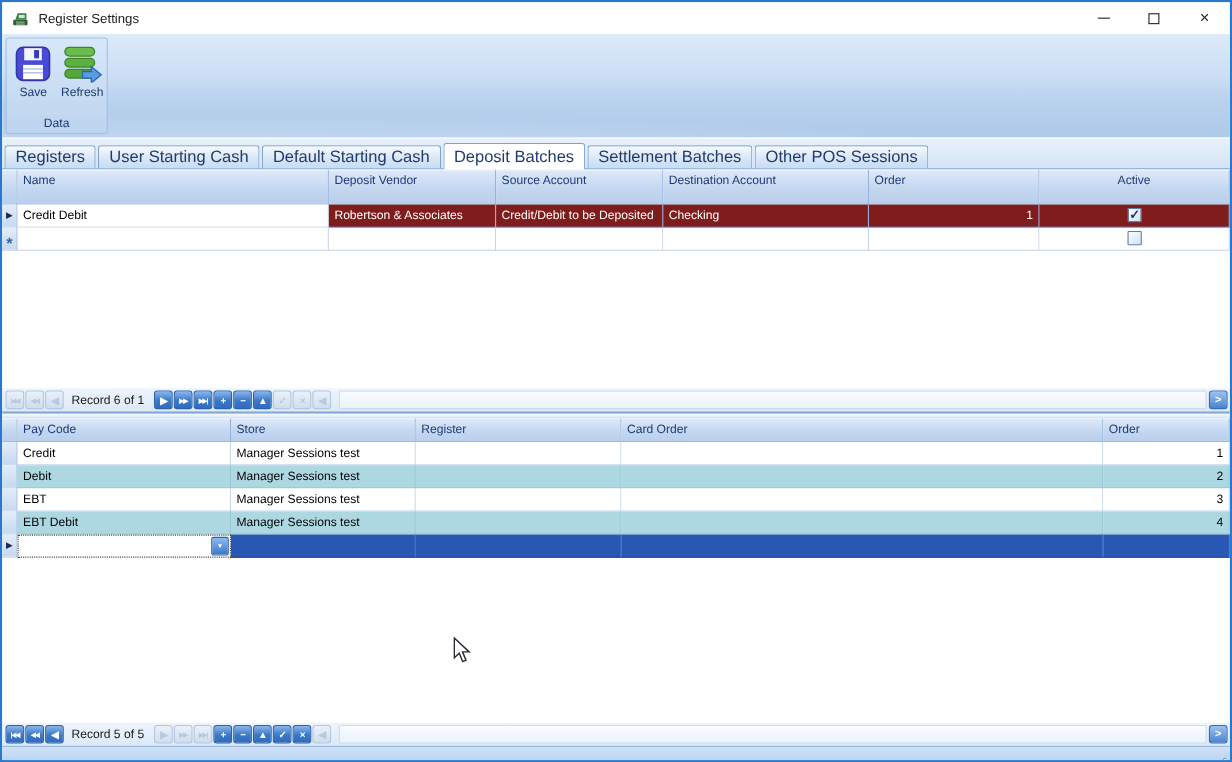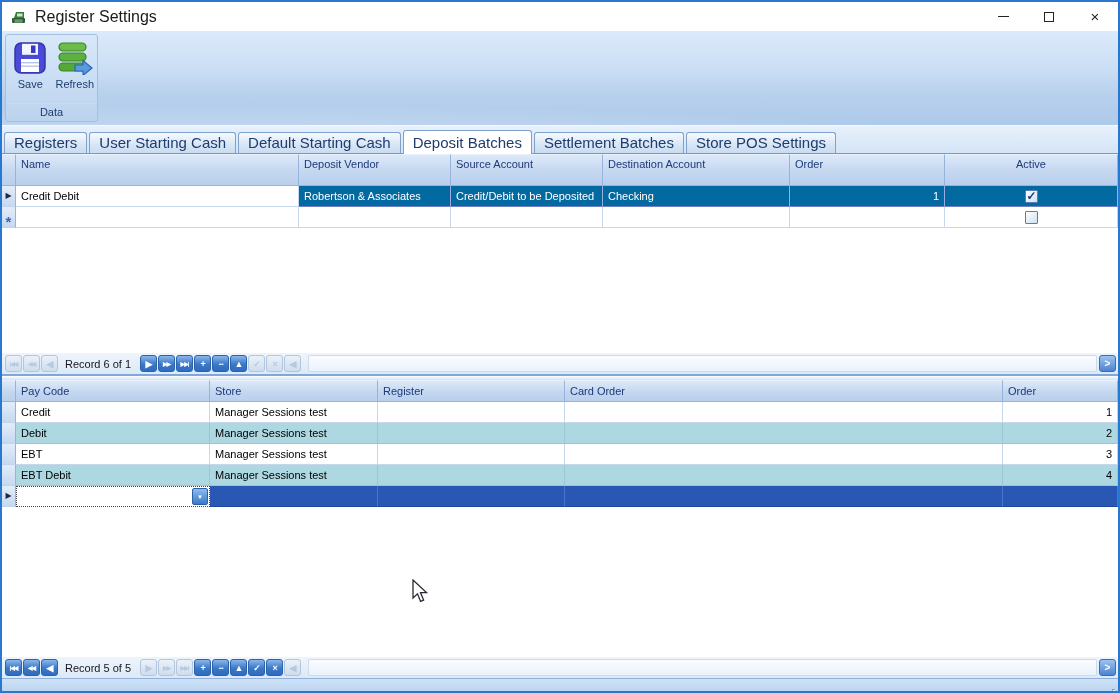--- a/index.html
+++ b/index.html
@@ -3,21 +3,21 @@
 <meta charset="utf-8">
 <style>
   * { margin:0; padding:0; box-sizing:border-box; }
   html,body { width:1120px; height:693px; font-family:"Liberation Sans", sans-serif; }
   .window {
     position:relative; width:1120px; height:693px;
     border:2px solid #2878d0; background:#fff; overflow:hidden;
   }
   
   .titlebar { height:29px; background:#fff; display:flex; align-items:center; padding-left:9px; }
-  .title { font-size:16px; color:#1a1a1a; margin-left:8px; flex:1; }
+  .title { font-size:12px; color:#1a1a1a; margin-left:8px; flex:1; }
   .wincontrols { display:flex; height:100%; }
   .winbtn { width:46px; height:100%; display:flex; align-items:center; justify-content:center; cursor:default; }
   .glyph-min { width:11px; border-top:1px solid #222; display:inline-block; }
   .glyph-max { width:10px; height:10px; border:1px solid #222; display:inline-block; }
   .glyph-close { font-size:15px; color:#222; line-height:1; }
   
   .ribbon {
     height:95px; position:relative;
     background:
       radial-gradient(130% 90px at 18% 135%, rgba(255,255,255,.55), rgba(255,255,255,0) 60%),
@@ -62,21 +62,21 @@
   .indcell {
     background:linear-gradient(#e2edfa,#c6d9f0);
     border-right:1px solid #96b4da; border-bottom:1px solid #c2d4ea;
     display:flex; align-items:center; justify-content:center; overflow:hidden;
   }
   .cell {
     background:#fff; font-size:11px; color:#000; padding:4px 5px 0;
     border-right:1px solid #c6d7ec; border-bottom:1px solid #c6d7ec;
     height:21px; overflow:hidden; white-space:nowrap; cursor:default;
   }
-  .cell.sel1 { background:#0369a1; color:#fff; border-right-color:#9dabde; border-bottom-color:#7280c4; }
+  .cell.sel1 { background:#7f1d1d; color:#fff; border-right-color:#9dabde; border-bottom-color:#7280c4; }
   .cell.num { text-align:right; }
   .cell.center { text-align:center; padding-top:3px; }
   .arrow-glyph { font-size:8px; color:#1a2a4a; line-height:1; }
   .newrow-glyph { font-size:15px; font-weight:bold; color:#3c64b0; line-height:4px; margin-top:9px; }
   
   .w-ind{width:14px;} .w-name{width:283px;} .w-dv{width:152px;} .w-sa{width:152px;}
   .w-da{width:187px;} .w-ord1{width:155px;} .w-act{width:173px; text-align:center;}
   
   .w-pay{width:194px;} .w-store{width:168px;} .w-reg{width:187px;} .w-card{width:438px;} .w-ord2{width:115px;}
   .g2row.alt .cell { background:#add8e2; border-right-color:#9cc6d2; border-bottom-color:#9cc6d2; }
@@ -193,21 +193,21 @@
       <div class="group-caption">Data</div>
     </div>
   </div>
 
   <div class="tabstrip">
     <div class="tab">Registers</div>
     <div class="tab">User Starting Cash</div>
     <div class="tab">Default Starting Cash</div>
     <div class="tab active">Deposit Batches</div>
     <div class="tab">Settlement Batches</div>
-    <div class="tab">Store POS Settings</div>
+    <div class="tab">Other POS Sessions</div>
   </div>
 
   <div>
     <div class="gridrow">
       <div class="hcell w-ind"></div>
       <div class="hcell w-name">Name</div>
       <div class="hcell w-dv">Deposit Vendor</div>
       <div class="hcell w-sa">Source Account</div>
       <div class="hcell w-da">Destination Account</div>
       <div class="hcell w-ord1">Order</div>

